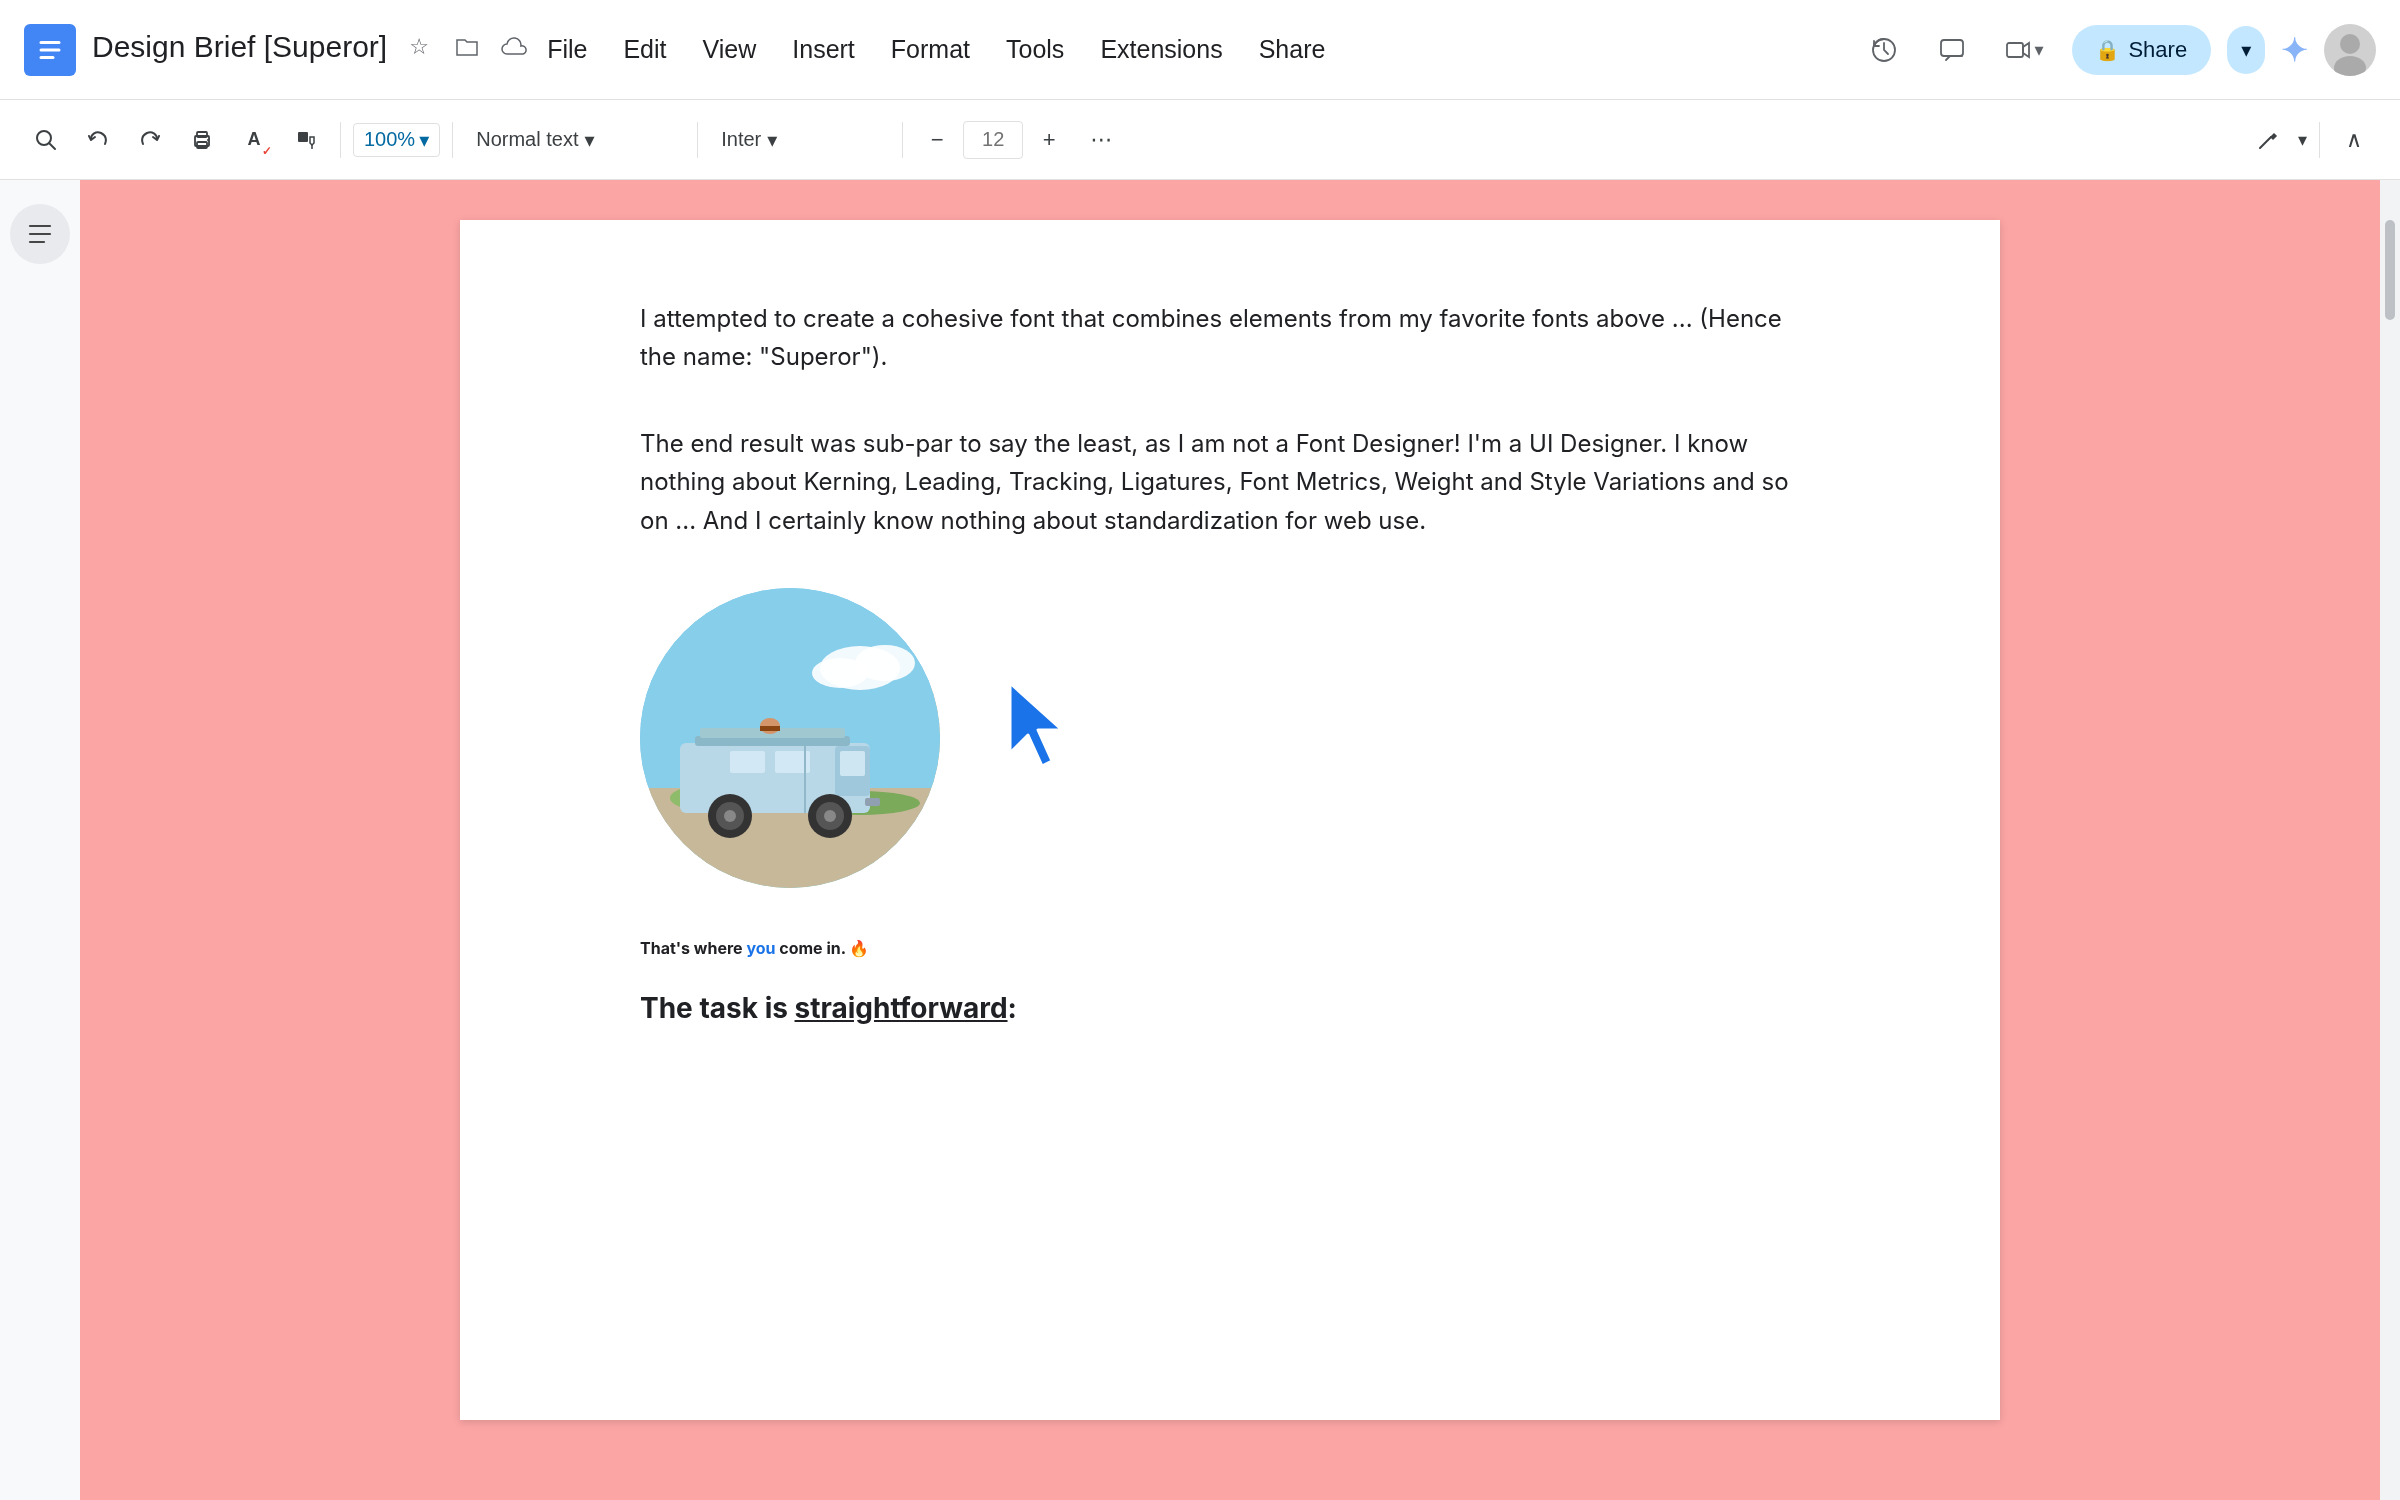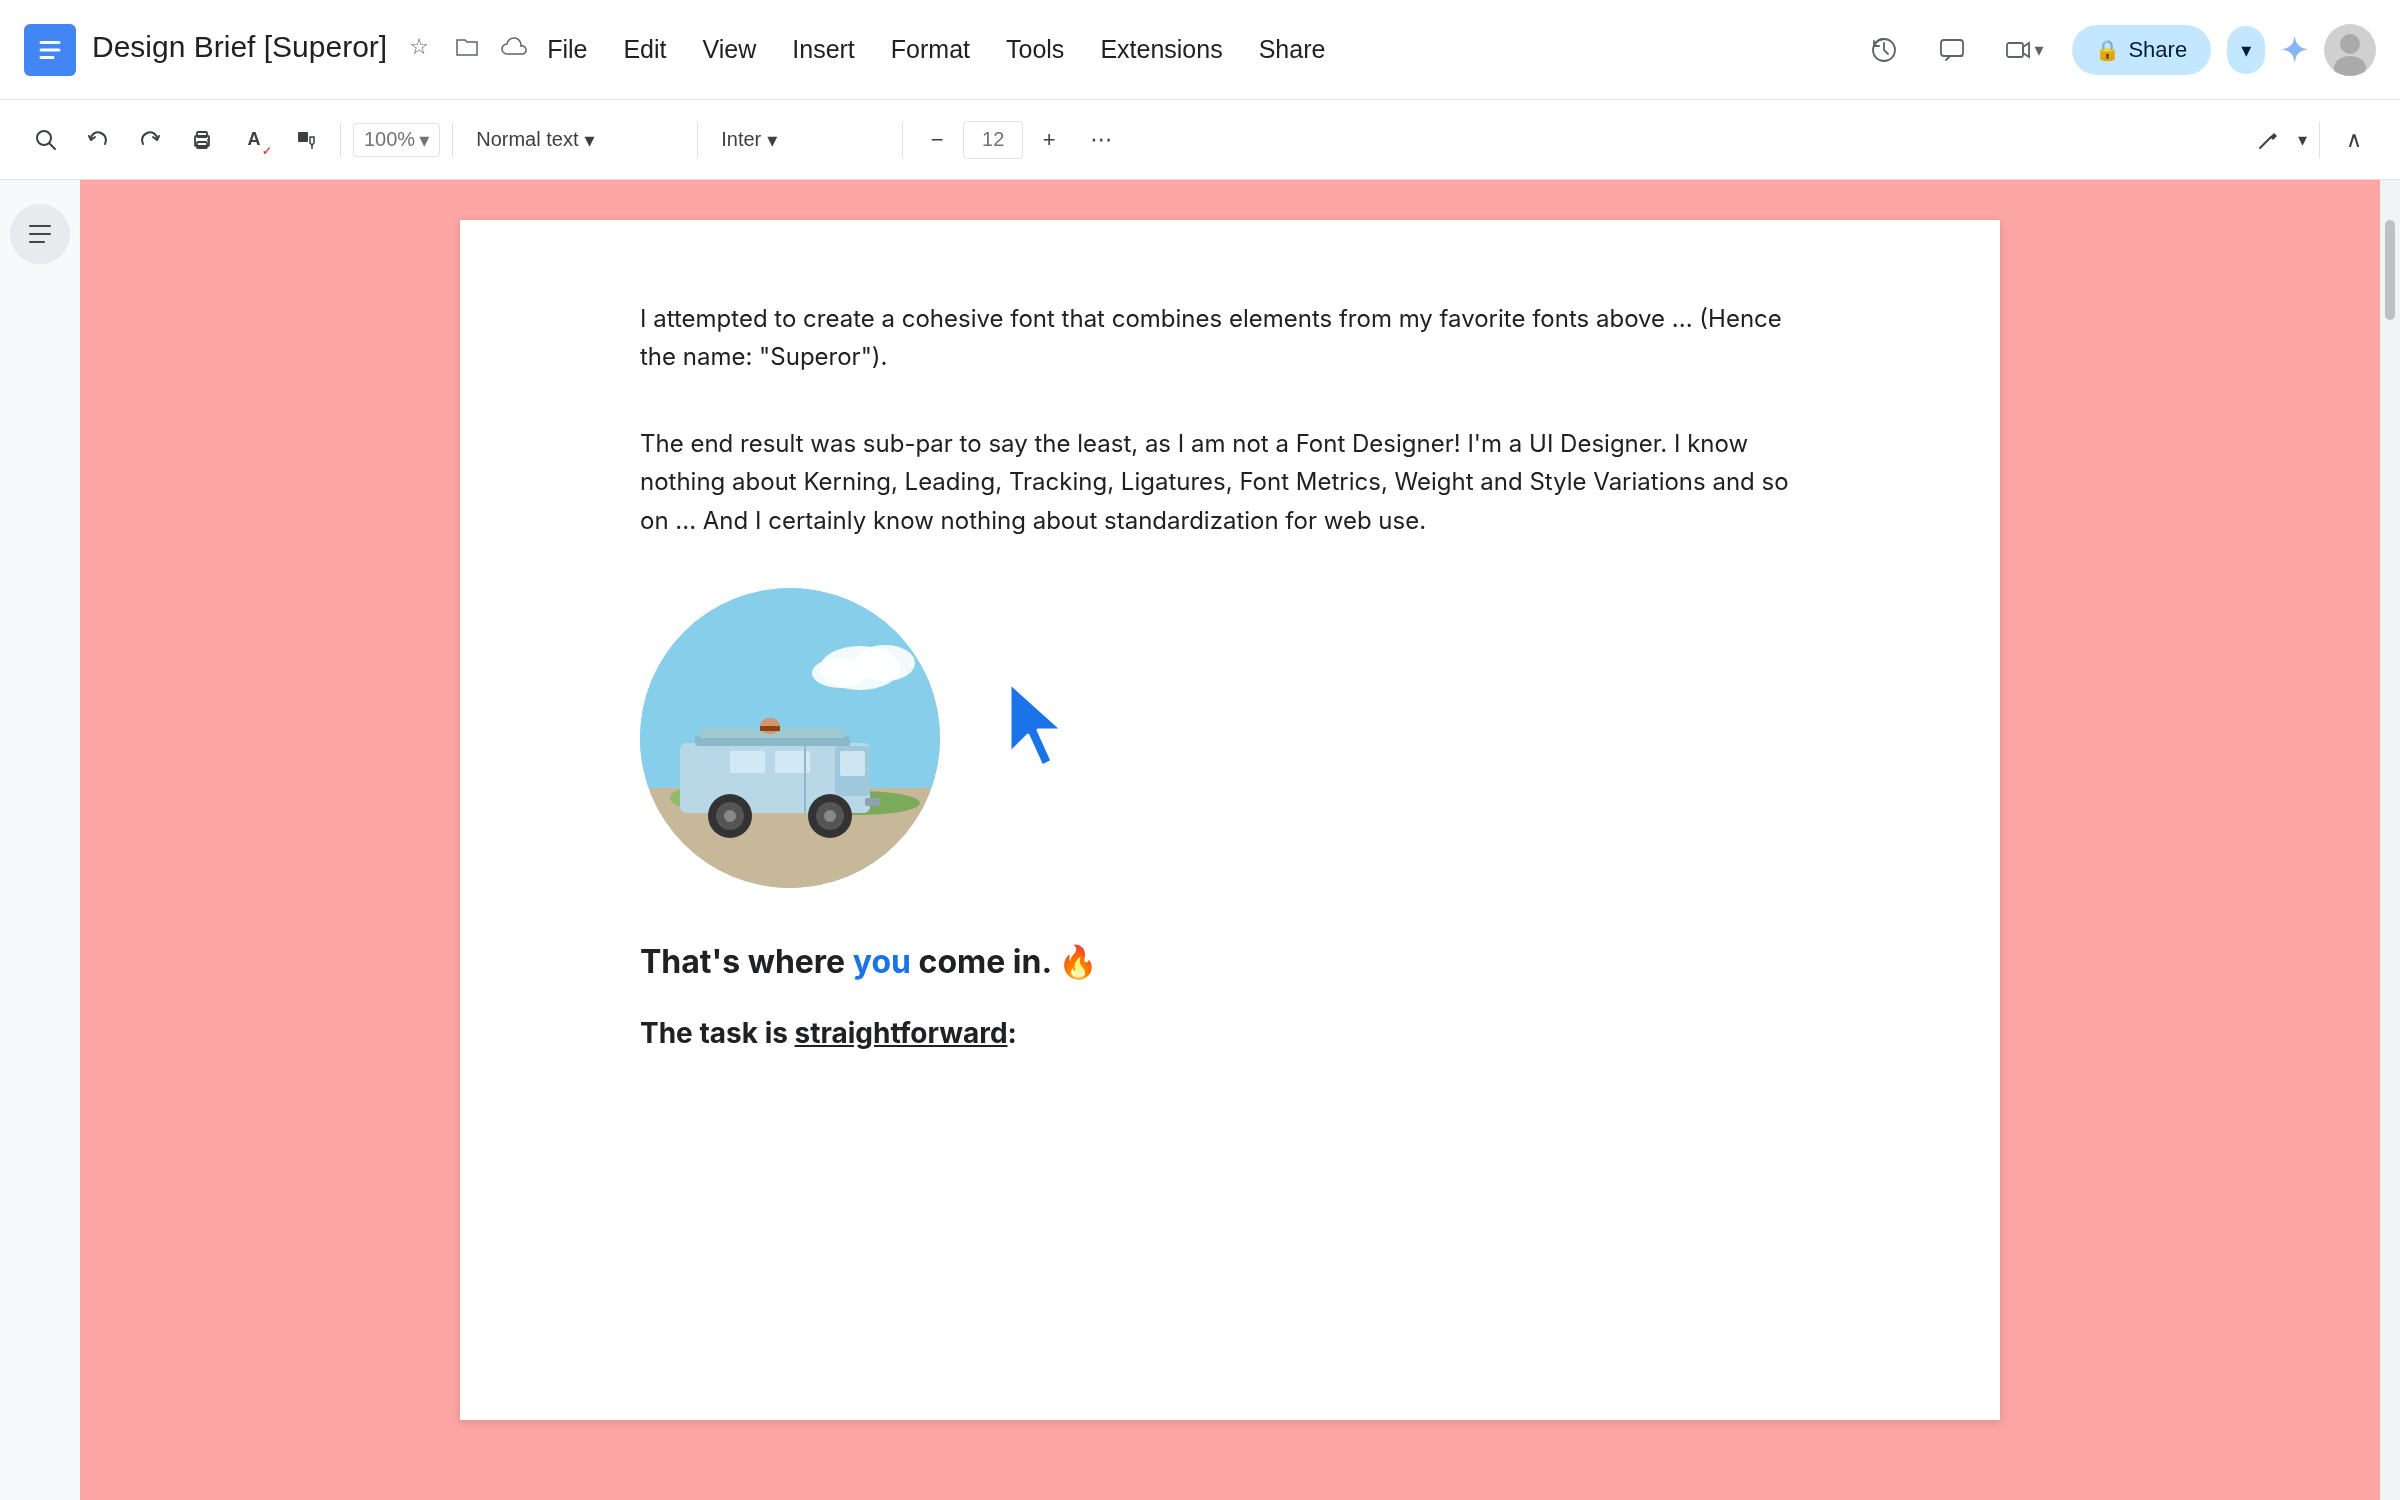--- a/index.html
+++ b/index.html
@@ -62,21 +62,21 @@
     .tb-btn {
       width: 44px; height: 44px;
       border: none; background: transparent; border-radius: 4px;
       cursor: pointer; display: flex; align-items: center; justify-content: center;
       font-size: 20px; color: #3c4043;
     }
 
     #zoom-selector {
       display: flex; align-items: center; gap: 4px;
       border: 1px solid #e0e0e0; border-radius: 4px; padding: 4px 10px;
-      font-size: 20px; cursor: pointer; color: #737373;
+      font-size: 20px; cursor: pointer; color: #0369a1;
     }
     .tb-divider { width: 1px; height: 36px; background: #e0e0e0; margin: 0 4px; }
 
     #style-selector, #font-selector {
       display: flex; align-items: center; gap: 6px;
       border: 1px solid transparent; border-radius: 4px; padding: 4px 10px;
       font-size: 20px; cursor: pointer; color: #3c4043; white-space: nowrap;
     }
     #style-selector { min-width: 220px; }
     #font-selector { min-width: 180px; }
@@ -408,21 +408,21 @@
 
           <div id="cursor-area">
             <svg width="80" height="100" viewBox="0 0 80 100" class="cursor-svg">
 
               <polygon points="10,5 10,75 28,57 42,88 52,83 38,52 62,52" fill="#1a73e8" stroke="white" stroke-width="3" stroke-linejoin="round"></polygon>
             </svg>
           </div>
         </div>
       </div>
 
-      <p id="para3" style="font-size:32px;font-weight:700;margin-bottom:24px;">
+      <p id="para3" style="font-size:16px;font-weight:700;margin-bottom:24px;">
         <span>That's where </span><span class="you-link">you</span><span> come in. 🔥</span>
       </p>
 
       <p id="para4" style="font-size:28px;font-weight:700;margin-bottom:24px;">
         <span>The task is </span><span class="underline-text">straightforward</span><span>:</span>
       </p>
 
     </div>
   </div>
 

